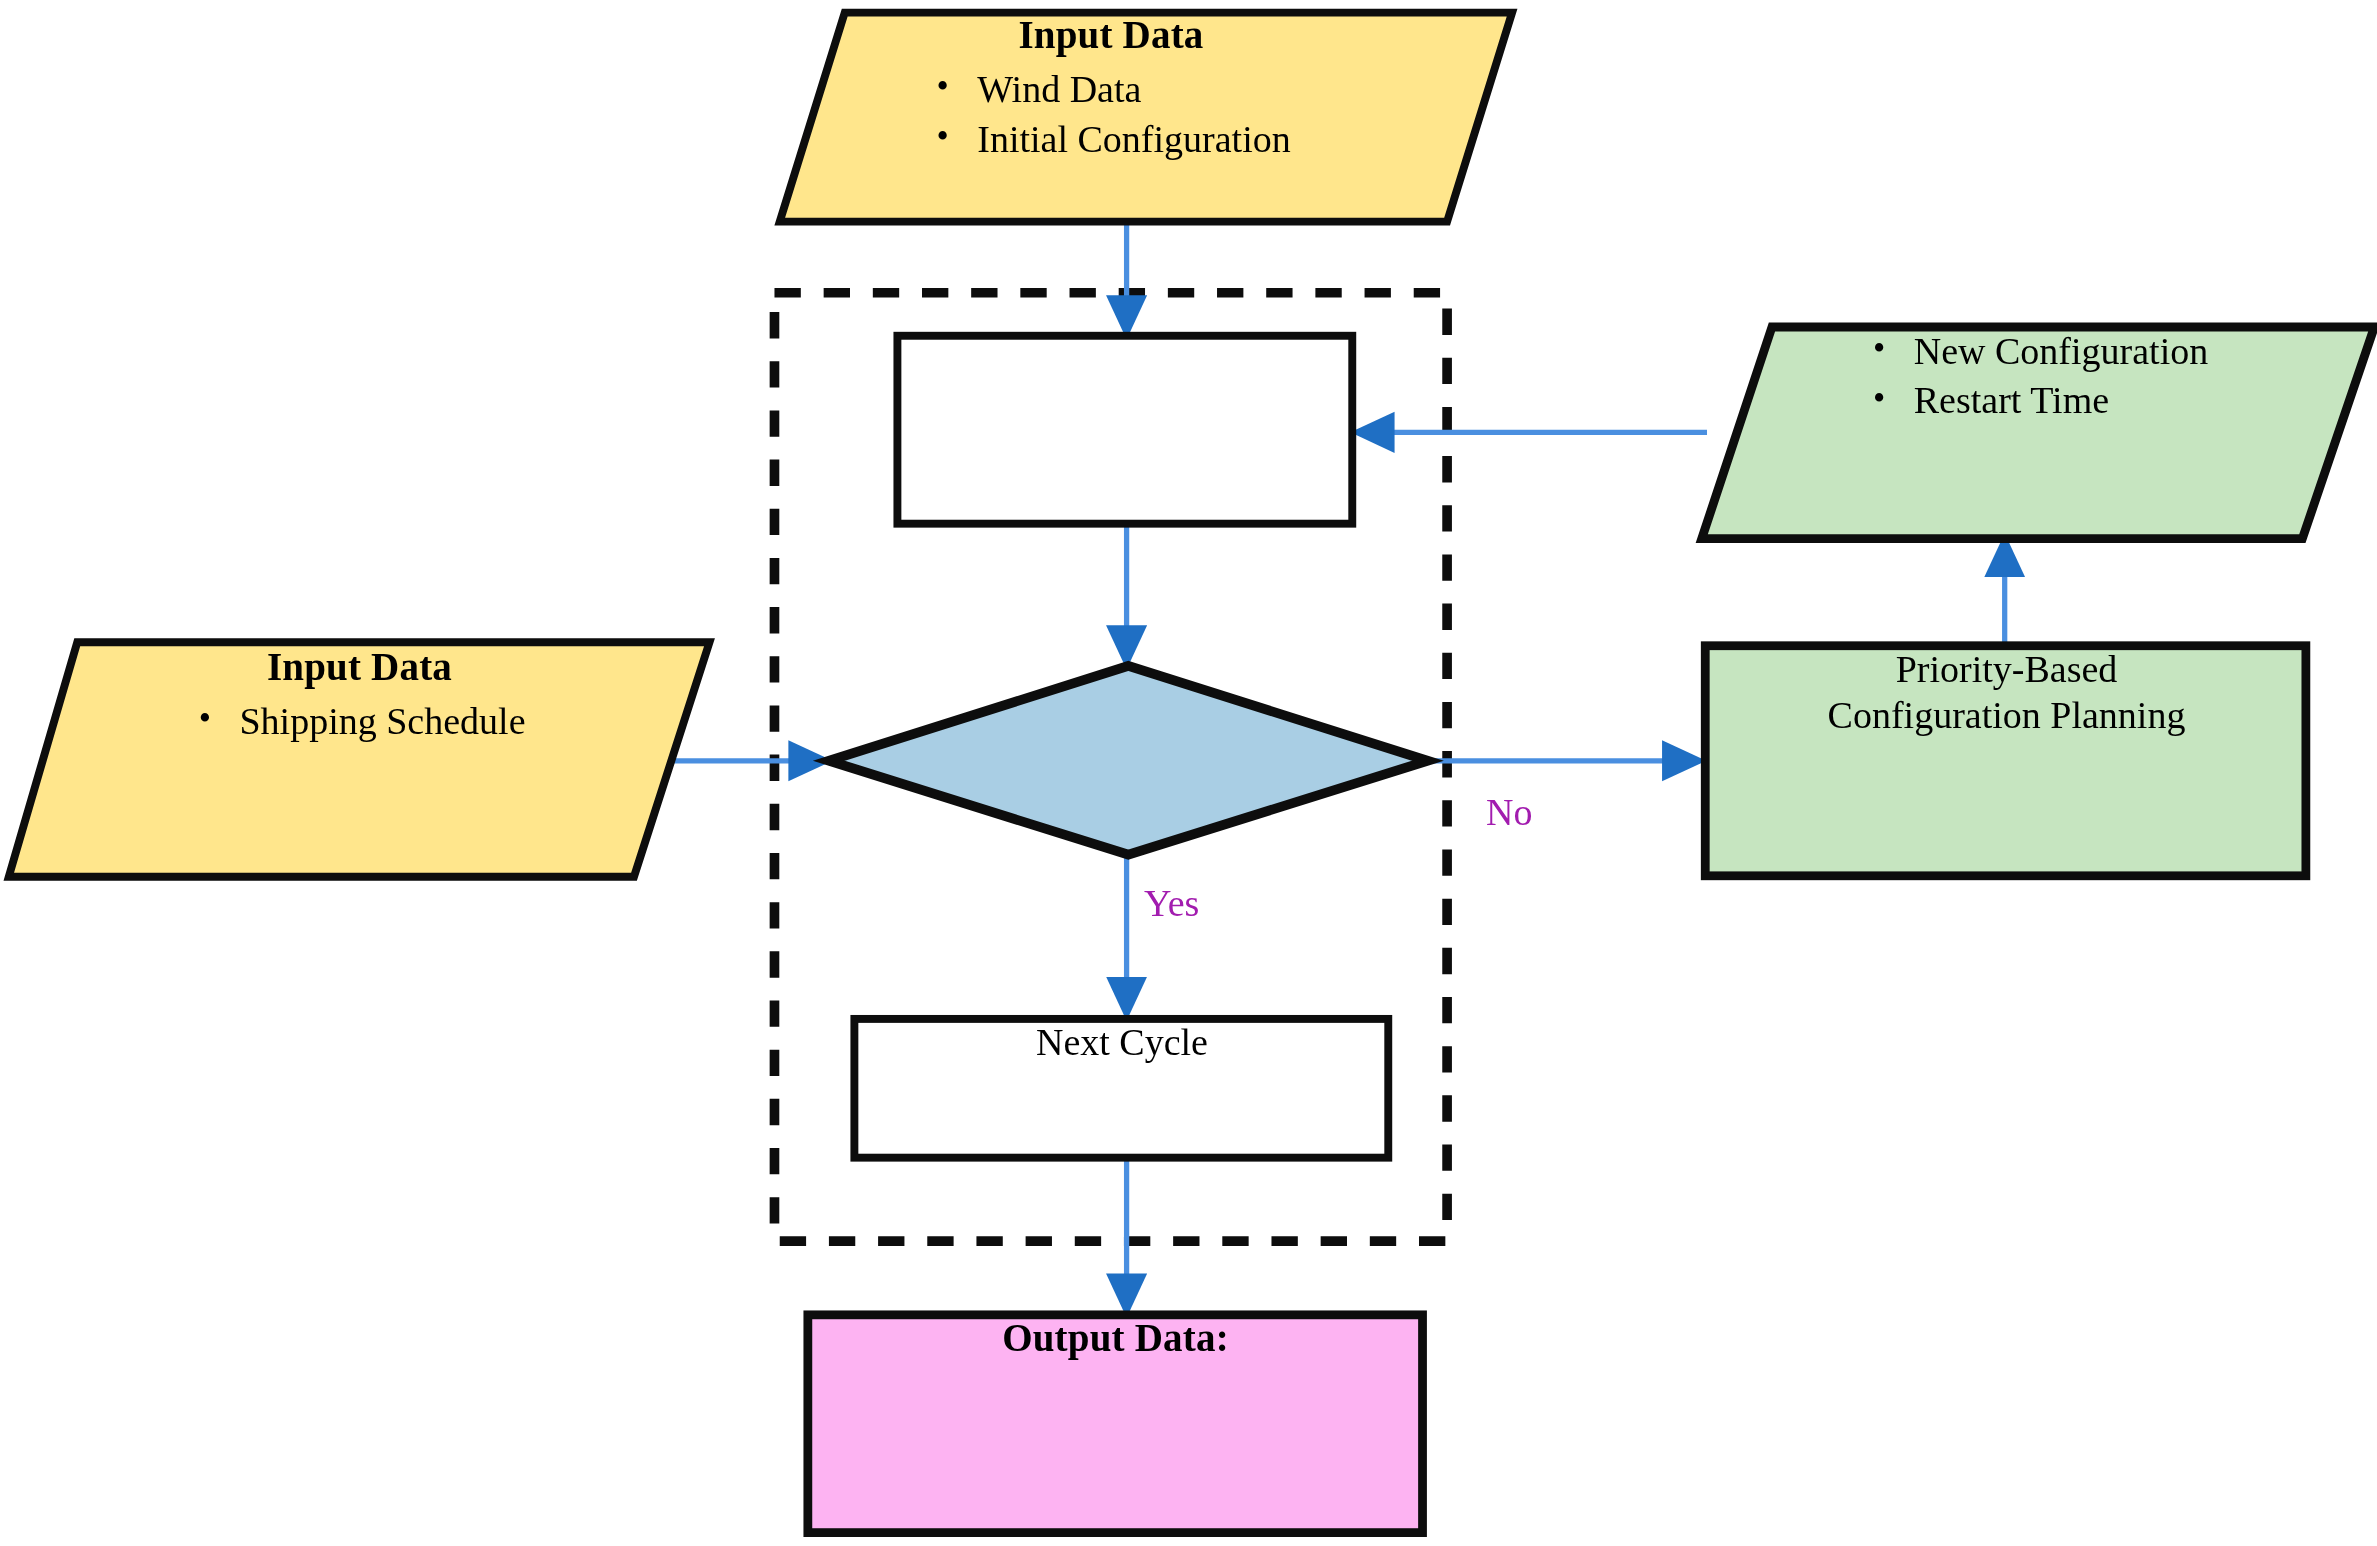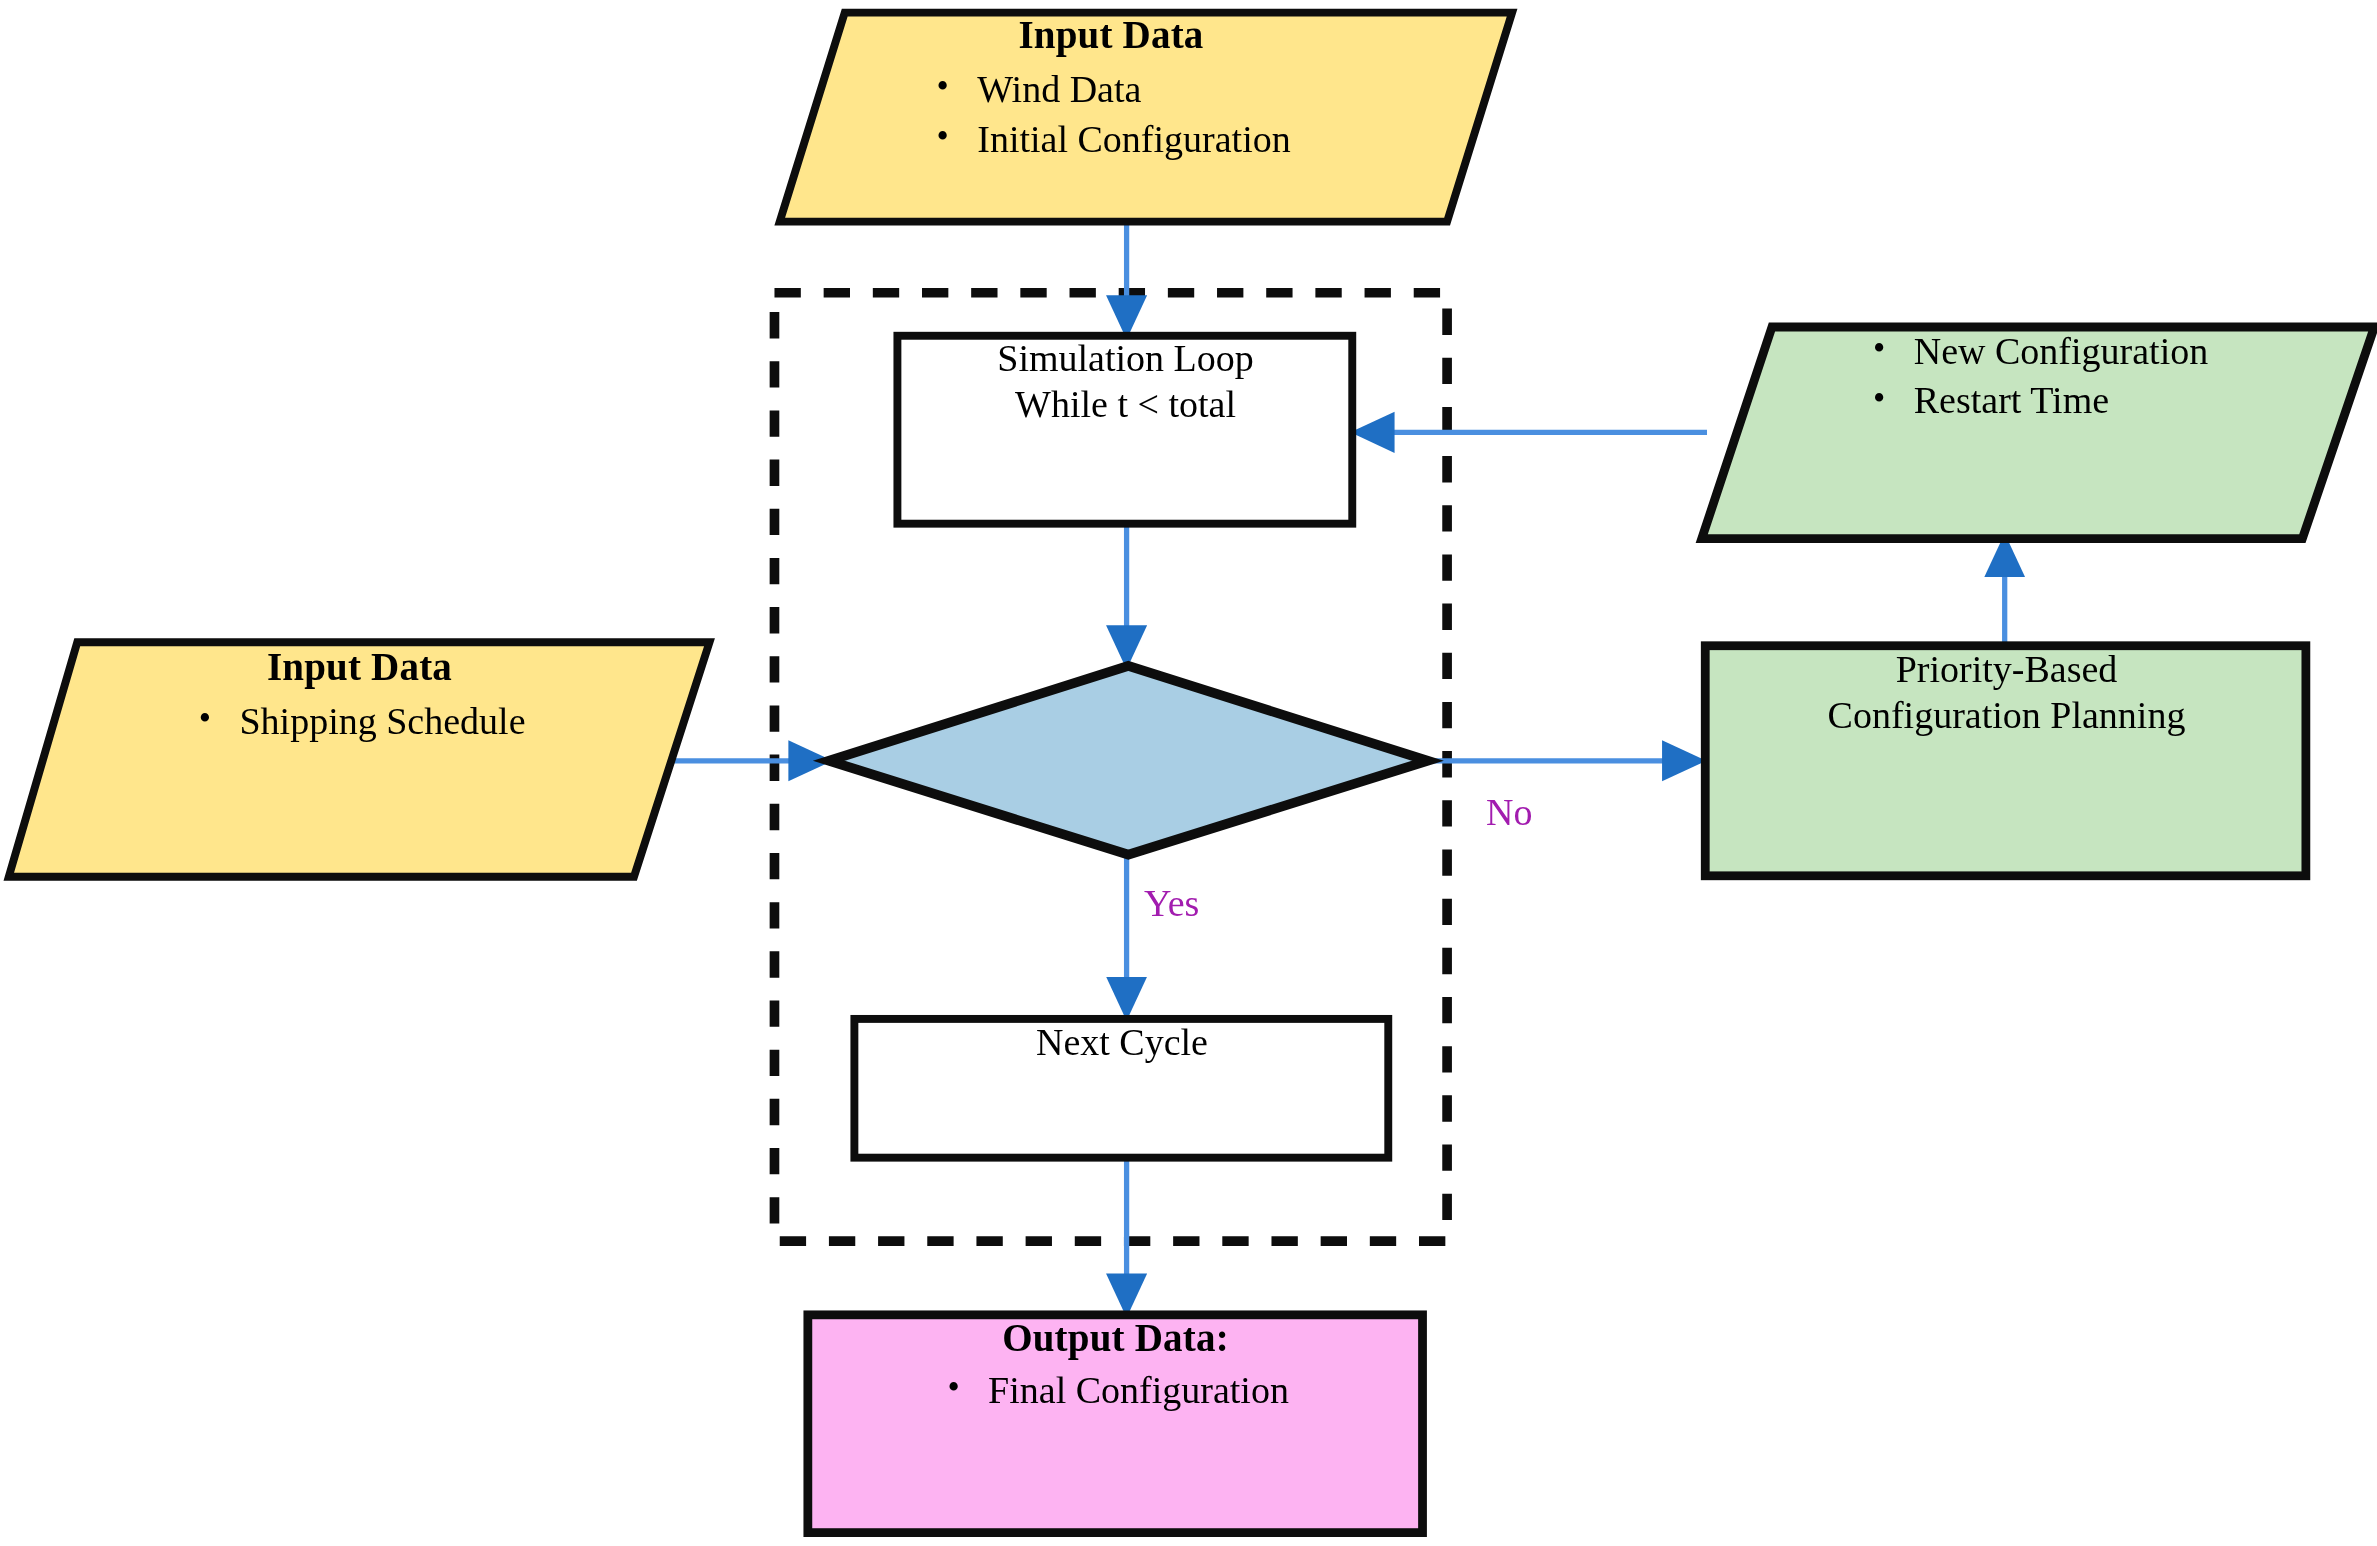--- a/index.html
+++ b/index.html
@@ -124,47 +124,40 @@
     </ul>
   </div>
 
   <div class="node-text" style="left:26px; top:644px; width:667px; height:230px;">
     <div class="title-line">Input Data</div>
     <ul class="bullet-list" style="margin-top:7px;">
       <li>Shipping Schedule</li>
     </ul>
   </div>
 
-  <div class="node-text" style="left:898px; top:335px; width:455px; height:188px;">
-    <div class="plain-line">Simulation Loop</div>
-    <div class="plain-line">While t &lt; total</div>
-  </div>
 
 
   <div class="node-text" style="left:855px; top:1019px; width:534px; height:139px;">
     <div class="plain-line">Next Cycle</div>
   </div>
 
   <div class="node-text" style="left:1706px; top:646px; width:601px; height:230px;">
     <div class="plain-line">Priority-Based</div>
     <div class="plain-line">Configuration Planning</div>
   </div>
 
   <div class="node-text" style="left:1748px; top:327px; width:580px; height:212px;">
     <ul class="bullet-list">
       <li>New Configuration</li>
       <li>Restart Time</li>
     </ul>
   </div>
 
   <div class="node-text" style="left:808px; top:1315px; width:615px; height:218px;">
     <div class="title-line">Output Data:</div>
-    <ul class="bullet-list" style="margin-top:5.3px;">
-      <li>Final Configuration</li>
-    </ul>
   </div>
 
   <div class="edge-label" style="left:1144px; top:881px;">Yes</div>
 
   <div class="edge-label" style="left:1486px; top:790px;">No</div>
 
 </div>
 
 
 </body></html>

